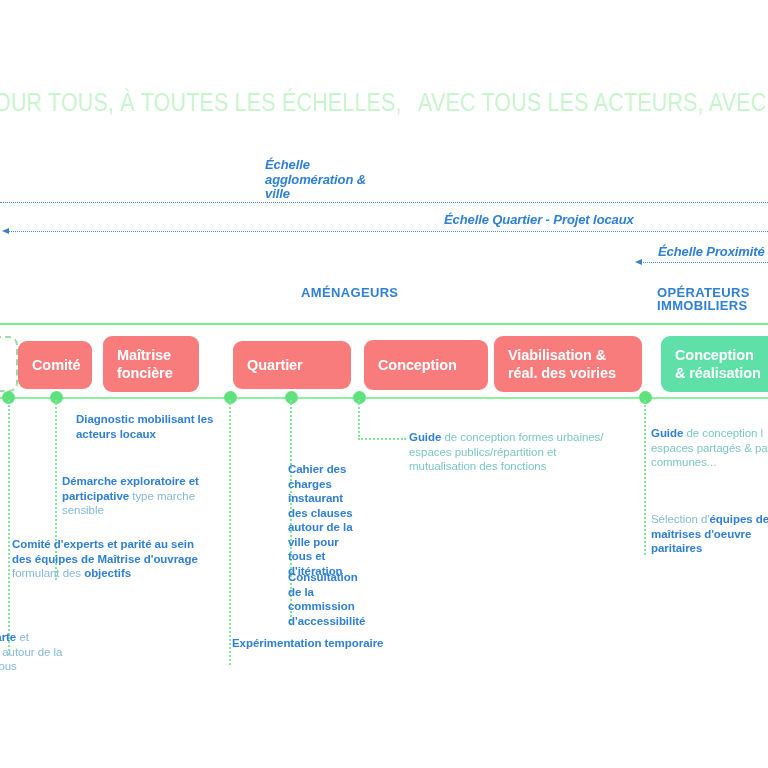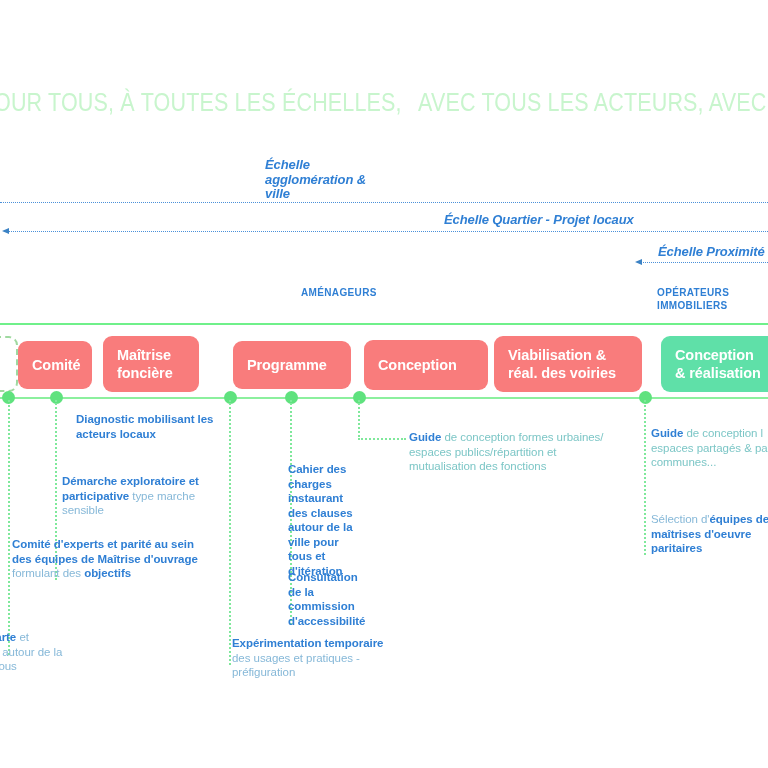--- a/index.html
+++ b/index.html
@@ -62,21 +62,21 @@
     border-right: 7px solid #3b82c4;
   }
   #arrow-head-quartier { left: 2px; top: 228px; }
   #arrow-head-proximite { left: 635px; top: 259px; }
 
   
   .actor-label {
     position: absolute;
     color: #2f7fd4;
     font-weight: bold;
-    font-size: 10px;
+    font-size: 13px;
     line-height: 13px;
     letter-spacing: 0.35px;
   }
   #actor-amenageurs { left: 301px; top: 286px; }
   #actor-operateurs { left: 657px; top: 286px; width: 100px; }
 
   
   #green-rule {
     position: absolute;
     left: 0; top: 323px;
@@ -167,21 +167,21 @@
 <div class="actor-label" id="actor-operateurs">OPÉRATEURS IMMOBILIERS</div>
 
 <div id="green-rule"></div>
 
 <div class="chip ghost" style="left:-14px; top:336px; width:32px; height:56px;"></div>
 
 <div class="chip red" style="left:18px; top:341px; width:74px; height:48px;">Comité</div>
 
 <div class="chip red" style="left:103px; top:336px; width:96px; height:56px;">Maîtrise foncière</div>
 
-<div class="chip red" style="left:233px; top:341px; width:118px; height:48px;">Programme</div>
+<div class="chip red" style="left:233px; top:341px; width:118px; height:48px;">Quartier</div>
 
 <div class="chip red" style="left:364px; top:340px; width:124px; height:50px;text-align:center;">Conception</div>
 
 <div class="chip red" style="left:494px; top:336px; width:148px; height:56px;">Viabilisation &amp; réal. des voiries</div>
 
 <div class="chip green" style="left:661px; top:336px; width:120px; height:56px;">Conception &amp; réalisation</div>
 
 <div id="timeline-line"></div>
 <div class="node" style="left:2px;"></div>
 <div class="node" style="left:50px;"></div>
@@ -213,21 +213,20 @@
 iels autour de la
 ur tous</span>
 </div>
 
 <div class="note" style="left:288px; top:462px; width:76px;">Cahier des charges instaurant des clauses autour de la ville pour tous et d'itération</div>
 
 <div class="note" style="left:288px; top:570px; width:80px;">Consultation de la commission d'accessibilité</div>
 
 <div class="note" style="left:232px; top:636px; width:170px;">
   <span>Expérimentation temporaire</span><br>
-  <span class="soft">des usages et pratiques - préfiguration</span>
 </div>
 
 <div class="note teal" style="left:409px; top:430px; width:200px;">
   <span>Guide </span><span class="soft">de conception formes urbaines/ espaces publics/répartition et mutualisation des fonctions</span>
 </div>
 
 <div class="note teal" style="left:651px; top:426px; width:126px;">
   <span>Guide </span><span class="soft">de conception l espaces partagés &amp; pa communes...</span>
 </div>
 

